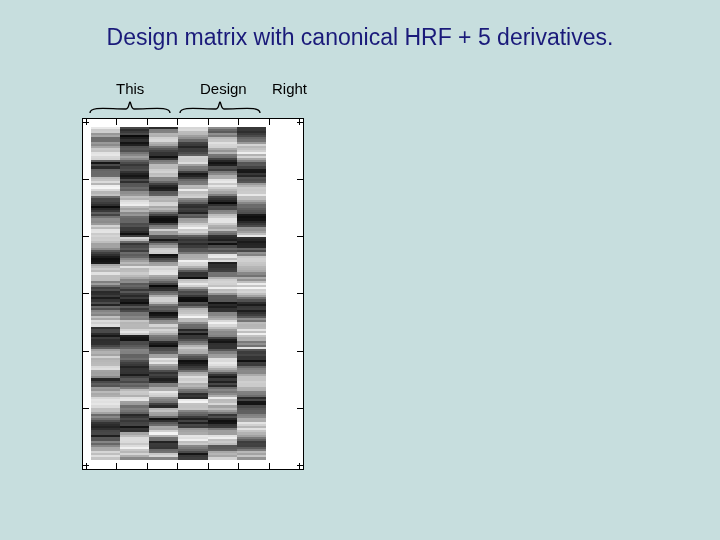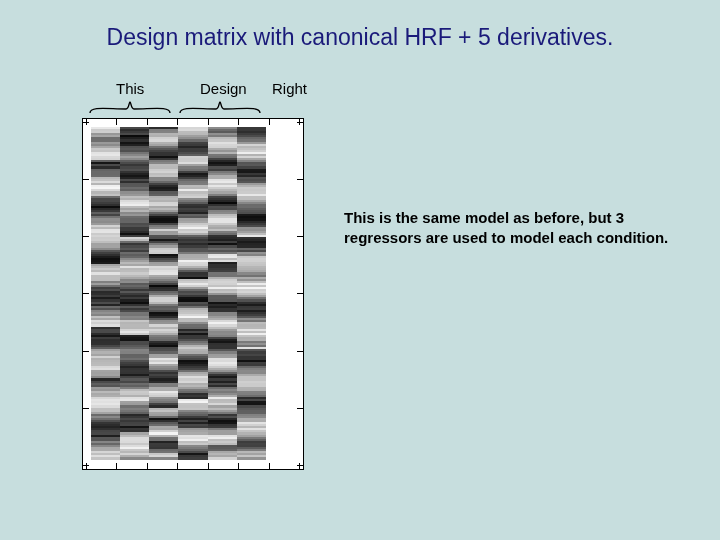--- a/index.html
+++ b/index.html
@@ -1105,14 +1105,13 @@
         <div style="height: 0.625%; background: rgb(184, 184, 184);"></div>
         <div style="height: 0.625%; background: rgb(163, 163, 163);"></div>
         <div style="height: 0.625%; background: rgb(197, 197, 197);"></div>
         <div style="height: 0.625%; background: rgb(147, 147, 147);"></div>
       </div>
     <div class="col col-mean"></div>
   </div>
 </div>
 
 <div class="desc">
-  <p>This is the same model as before, but 3 regressors are used to model each condition.</p>
 </div>
 
 </body></html>

